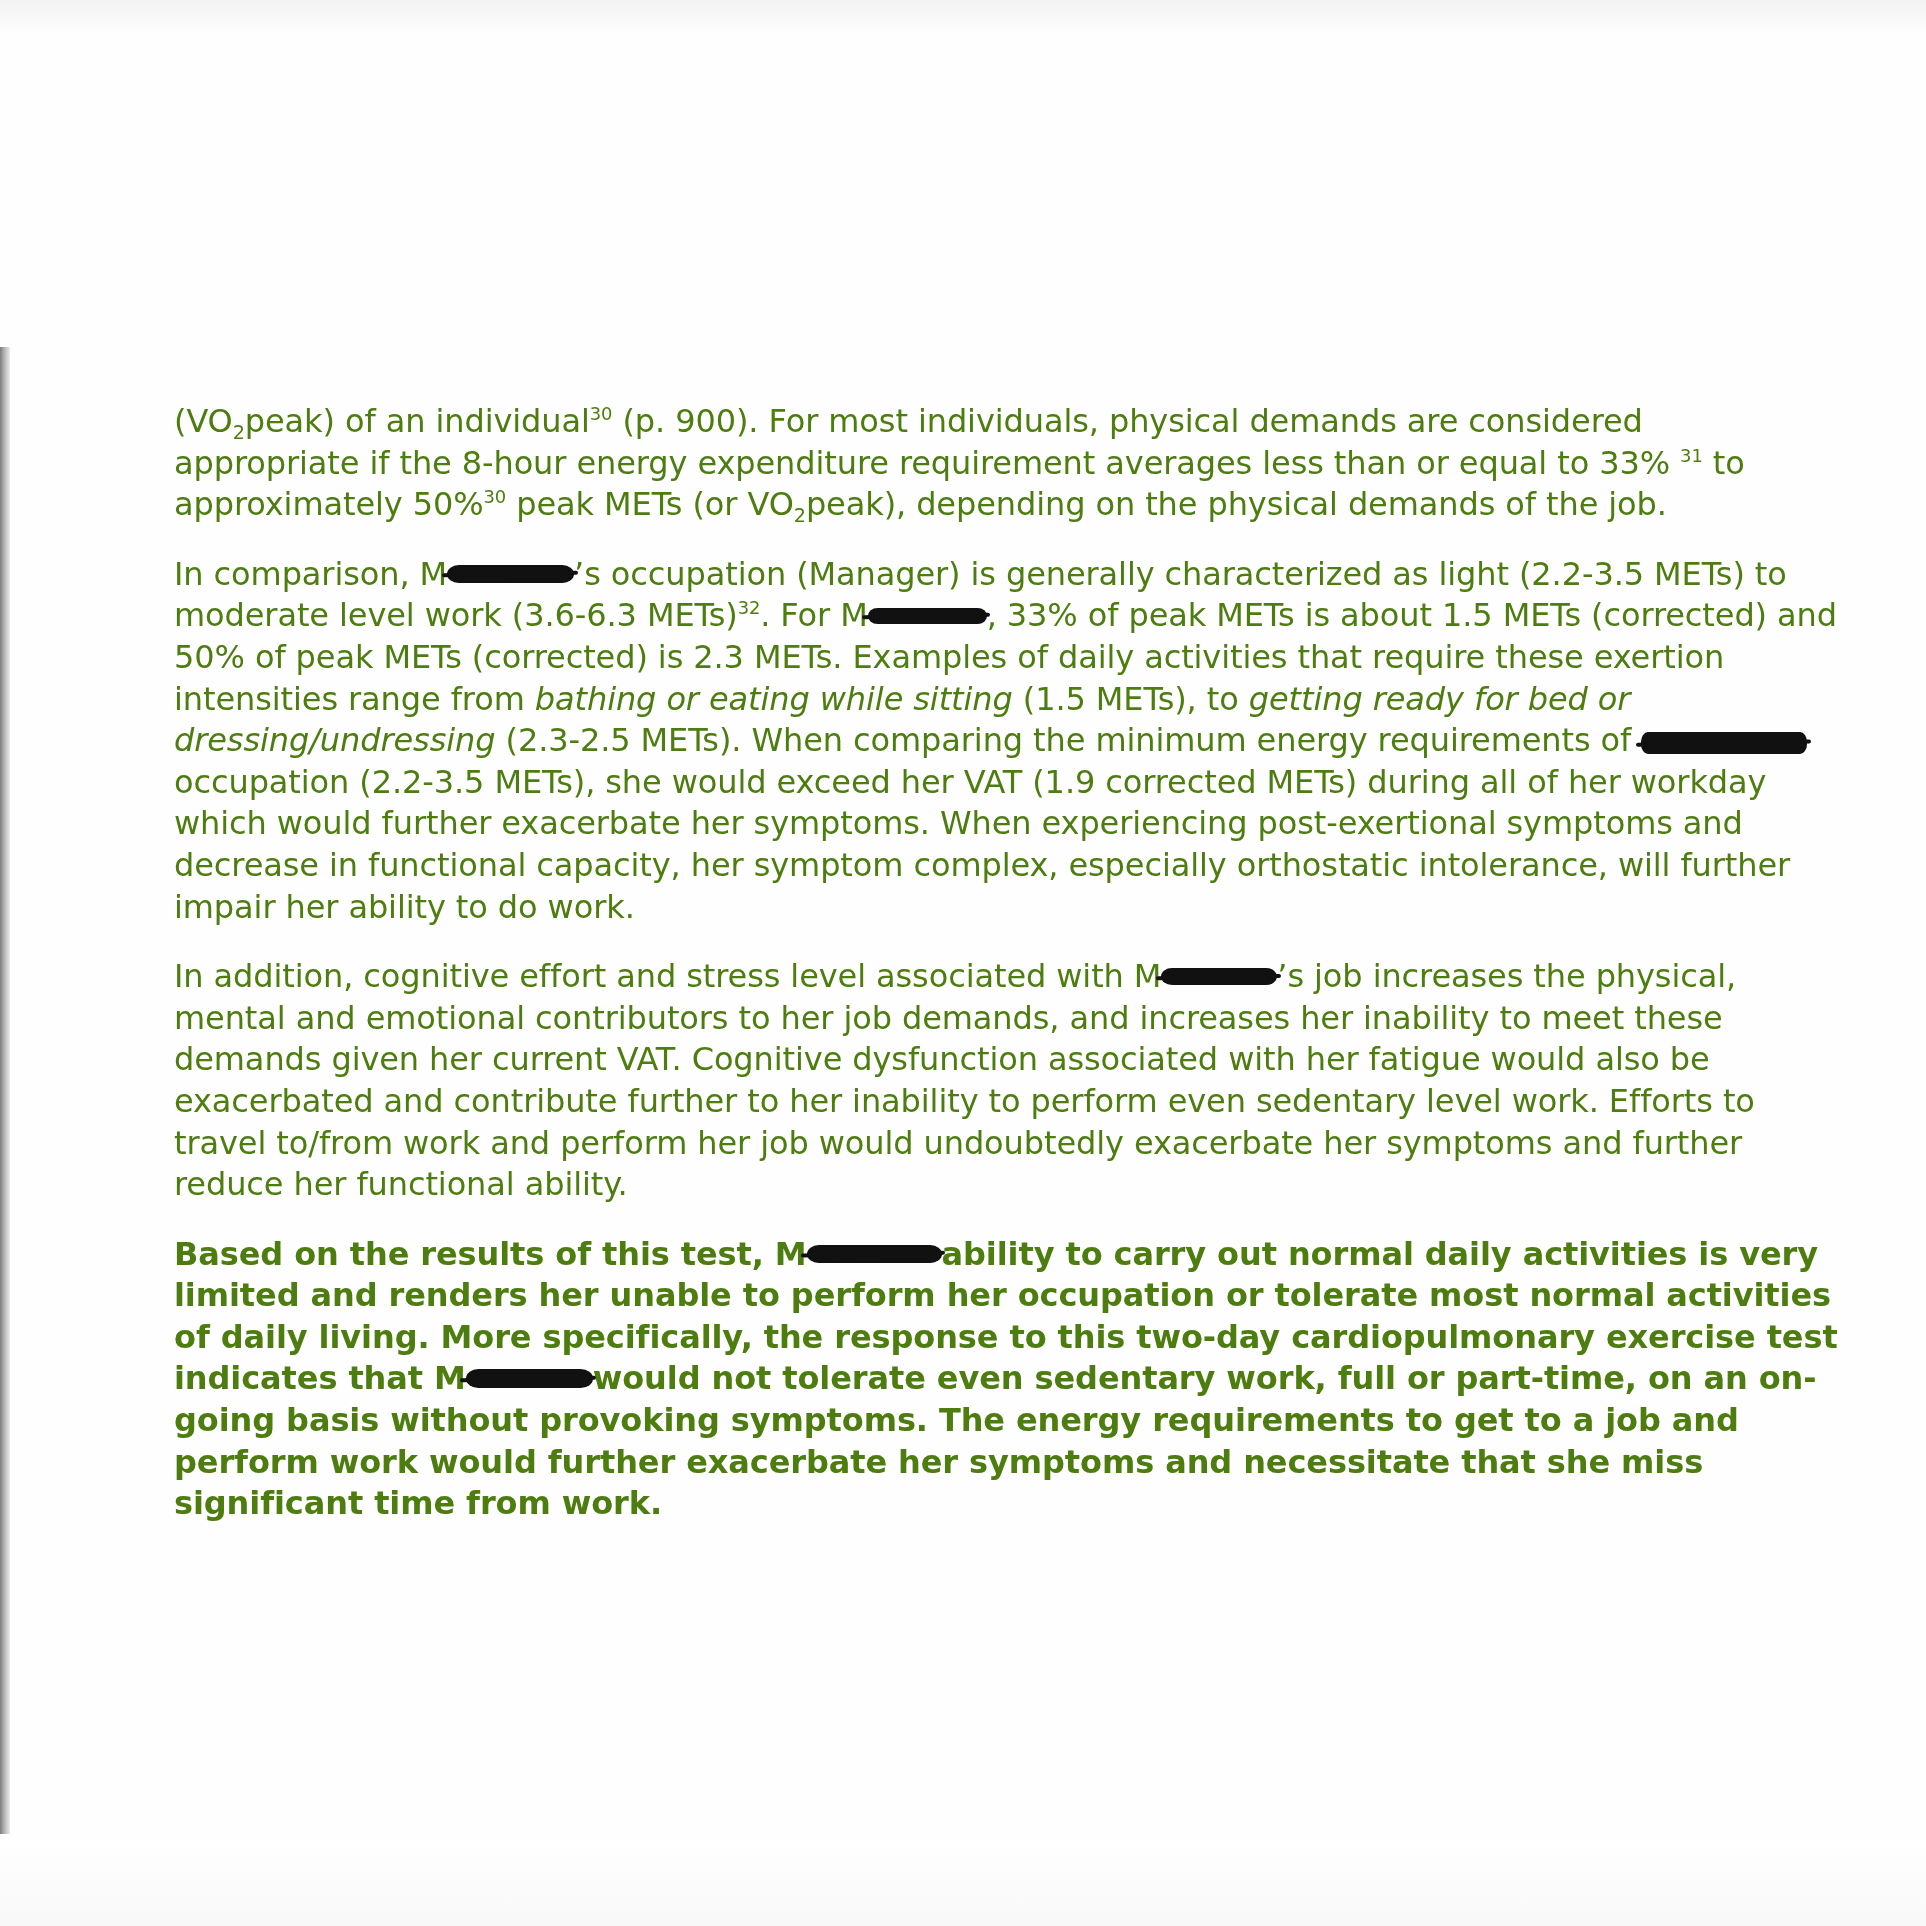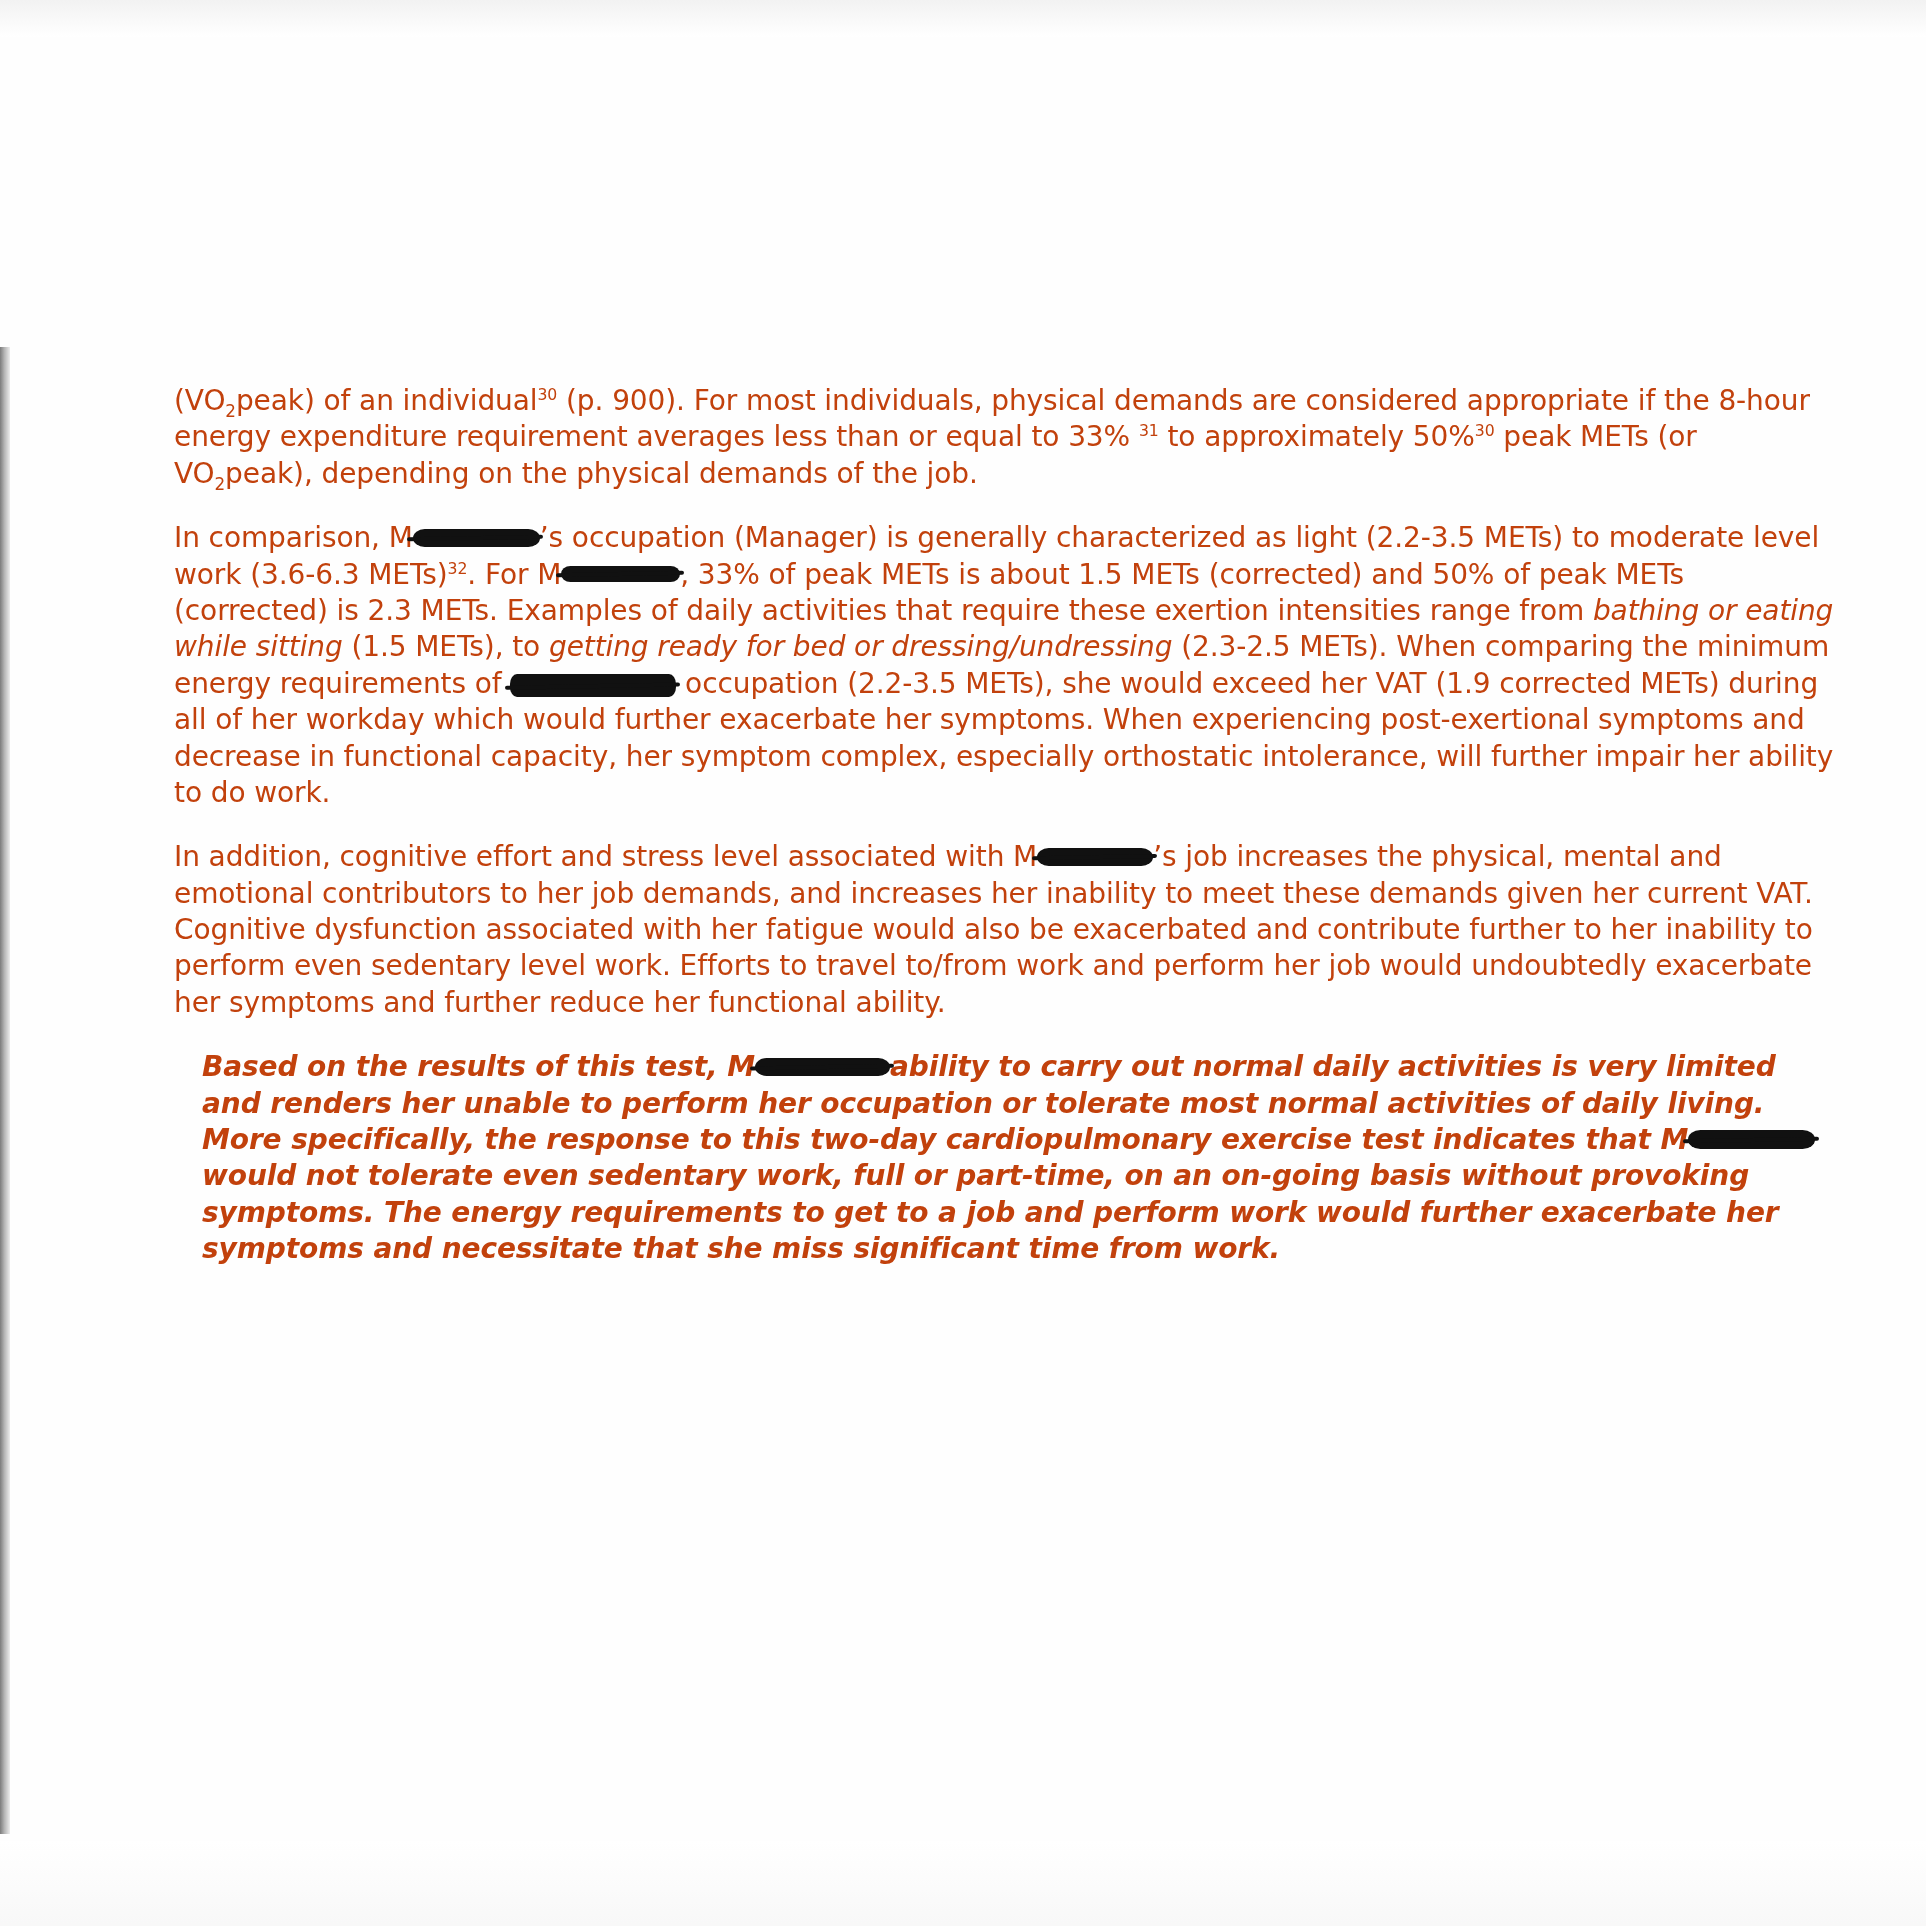--- a/index.html
+++ b/index.html
@@ -48,40 +48,38 @@
     bottom: 0;
     width: 1972px;
     height: 131px;
     background: linear-gradient(to top, #f4f4f4 0%, #ffffff 100%);
   }
 
   
   #doc-body {
     position: absolute;
     left: 174px;
-    top: 383px;
+    top: 401px;
     width: 1664px;
-    color: #c2410c;
-    font-size: 28px;
+    color: #4d7c0f;
+    font-size: 32px;
     line-height: 1.30;
     letter-spacing: -0.1px;
     font-family: "DejaVu Sans", sans-serif;
   }
 
   .para {
     margin: 0 0 28px 0;
     text-align: left;
     position: relative;
   }
   .para:last-child { margin-bottom: 0; }
 
   .para.bold-italic {
     font-weight: bold;
-    font-style: italic;
-    margin-left: 28px;
   }
 
   .it { font-style: italic; }
 
   sup {
     font-size: 0.56em;
     vertical-align: super;
     line-height: 0;
   }
   sub {

